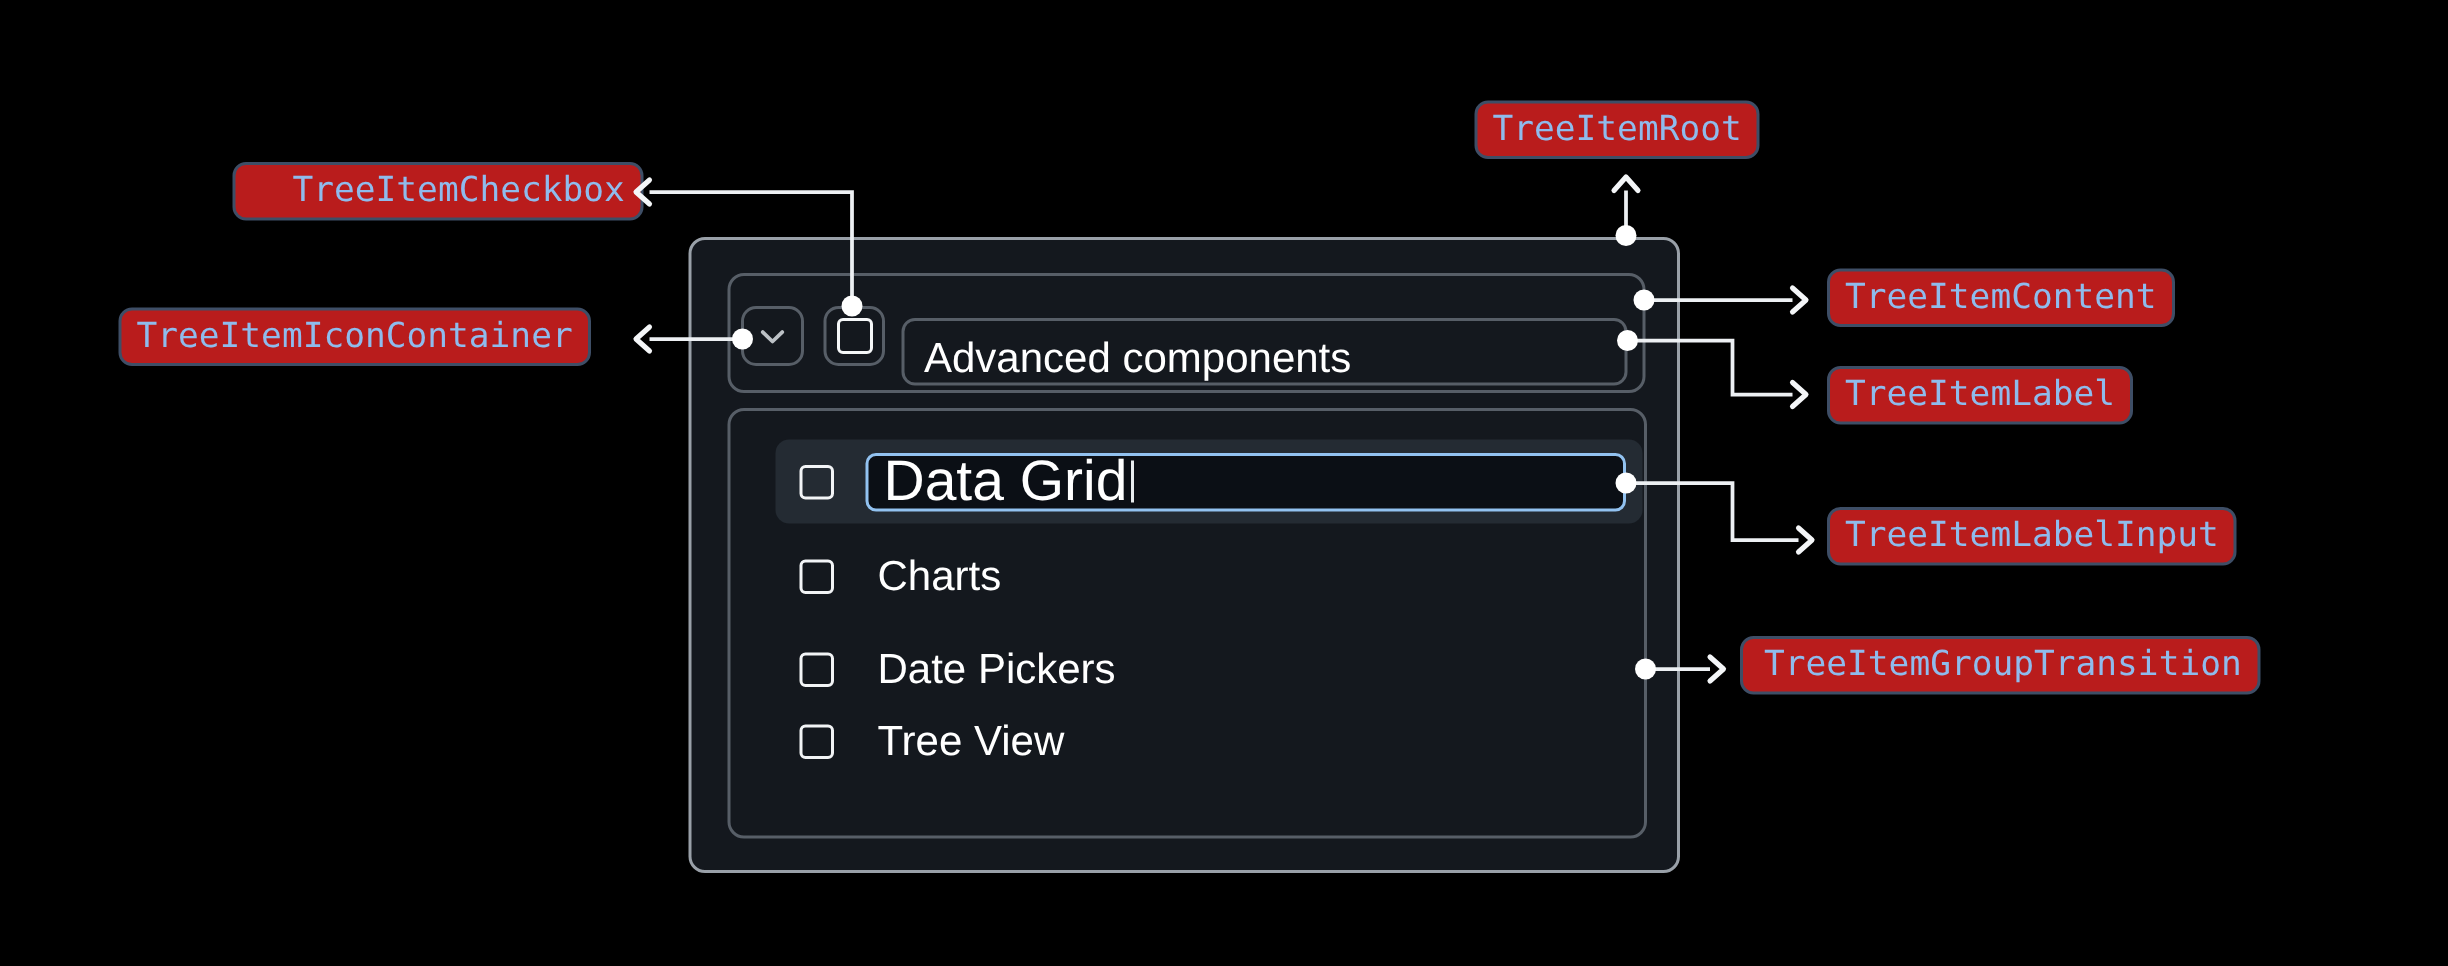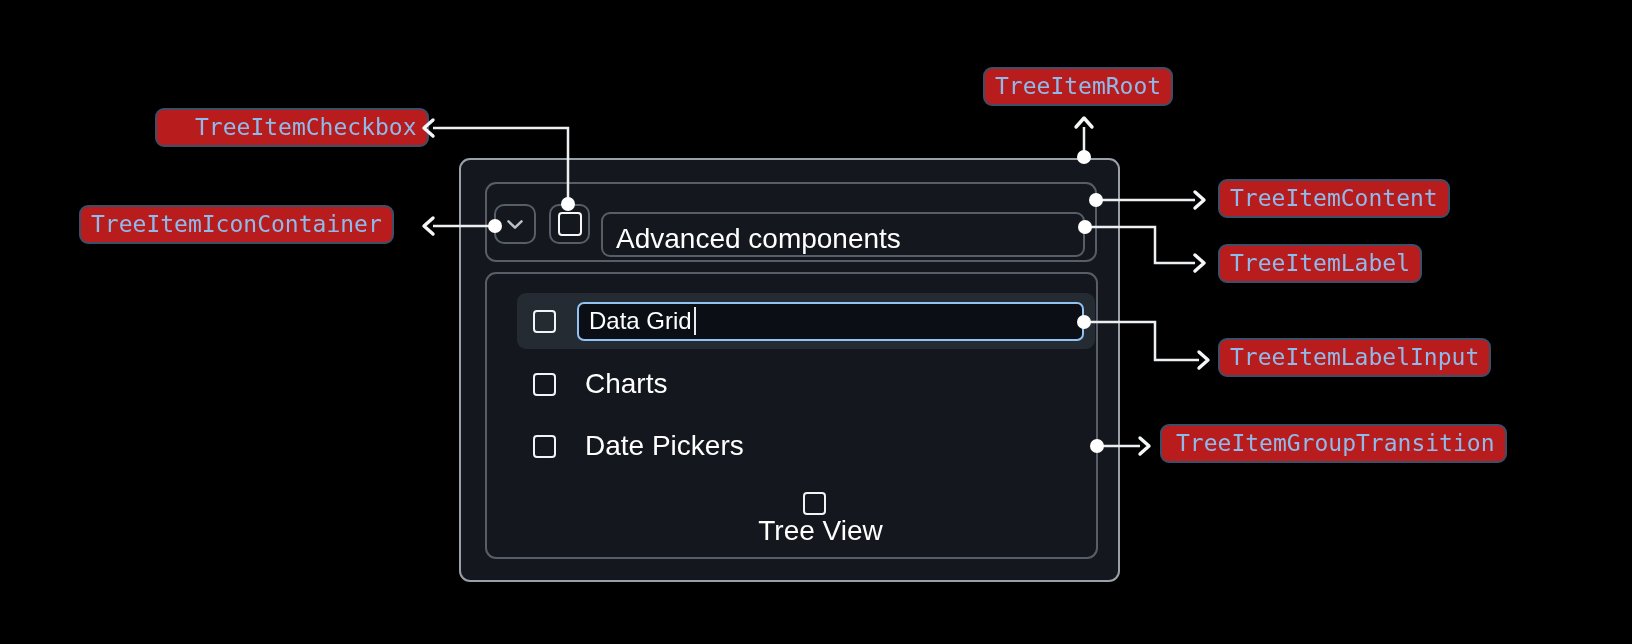--- a/index.html
+++ b/index.html
@@ -22,27 +22,27 @@
   .cb-box{left:62px;width:41px;}
   .cb-glyph{width:24px;height:24px;border:2.5px solid #f5f7f8;border-radius:4px;}
   .label-box{position:absolute;left:114px;top:18px;width:484px;height:45px;
              border:2px solid #575e67;border-radius:9px;display:flex;align-items:flex-end;
              padding-left:13px;color:#ffffff;font-size:28px;margin-top:10px;}
   .group-box{position:absolute;left:24px;top:112px;width:613px;height:287px;
              border:2px solid #575e67;border-radius:11px;}
   .tree-row{position:absolute;left:30px;width:578px;height:56px;display:flex;
             align-items:center;border-radius:9px;color:#fff;font-size:28px;}
   .row-0{top:19px;background:#242b33;}
-  .row-1{top:82px;text-align:center;}.row-2{top:144px;text-align:right;}.row-3{top:218px;flex-direction:column;}
+  .row-1{top:82px;text-align:center;}.row-2{top:144px;text-align:right;}.row-3{top:192px;}
   .row-cb{width:23px;height:23px;border:2.5px solid #f2f4f6;border-radius:4px;
           margin-left:16px;flex:none;}
   .row-label{margin-left:29px;white-space:nowrap;}
   .label-input{margin-left:21px;width:507px;height:39px;border:2px solid #92c2f0;
                border-radius:7px;background:#0b0f15;display:flex;align-items:center;
-               padding-left:10px;color:#fff;font-size:24px;}
+               padding-left:10px;color:#fff;font-size:38px;}
   .caret{display:inline-block;width:2px;height:28px;background:#e8ecef;margin-left:2px;}
   
   .connector-layer{position:absolute;left:0;top:0;pointer-events:none;}
   .connector-layer path{stroke:#edf0f3;stroke-width:2.5;fill:none;}
   .connector-layer polyline{stroke:#f4f6f8;stroke-width:3.4;fill:none;
                             stroke-linecap:round;stroke-linejoin:round;}
   .connector-layer circle{fill:#ffffff;}
 </style>
 </head>
 <body>

